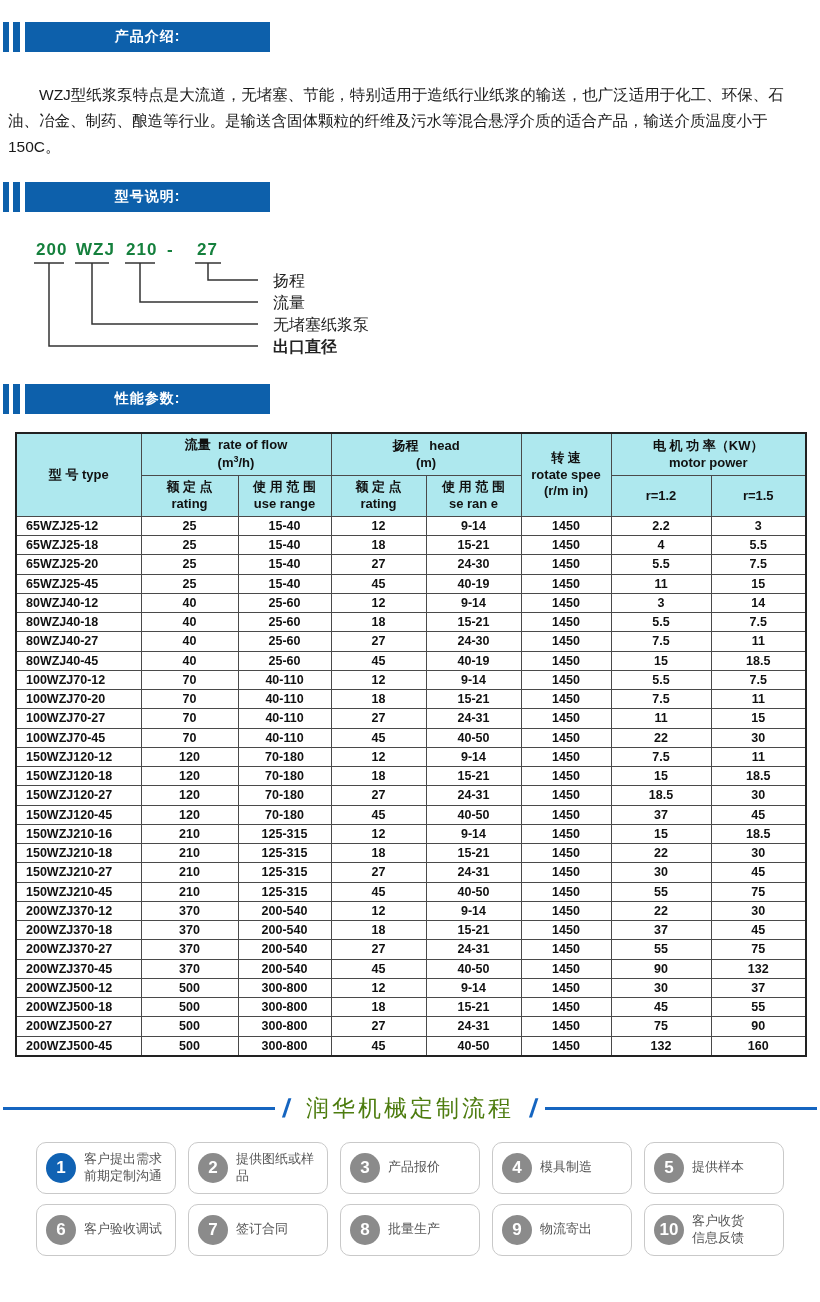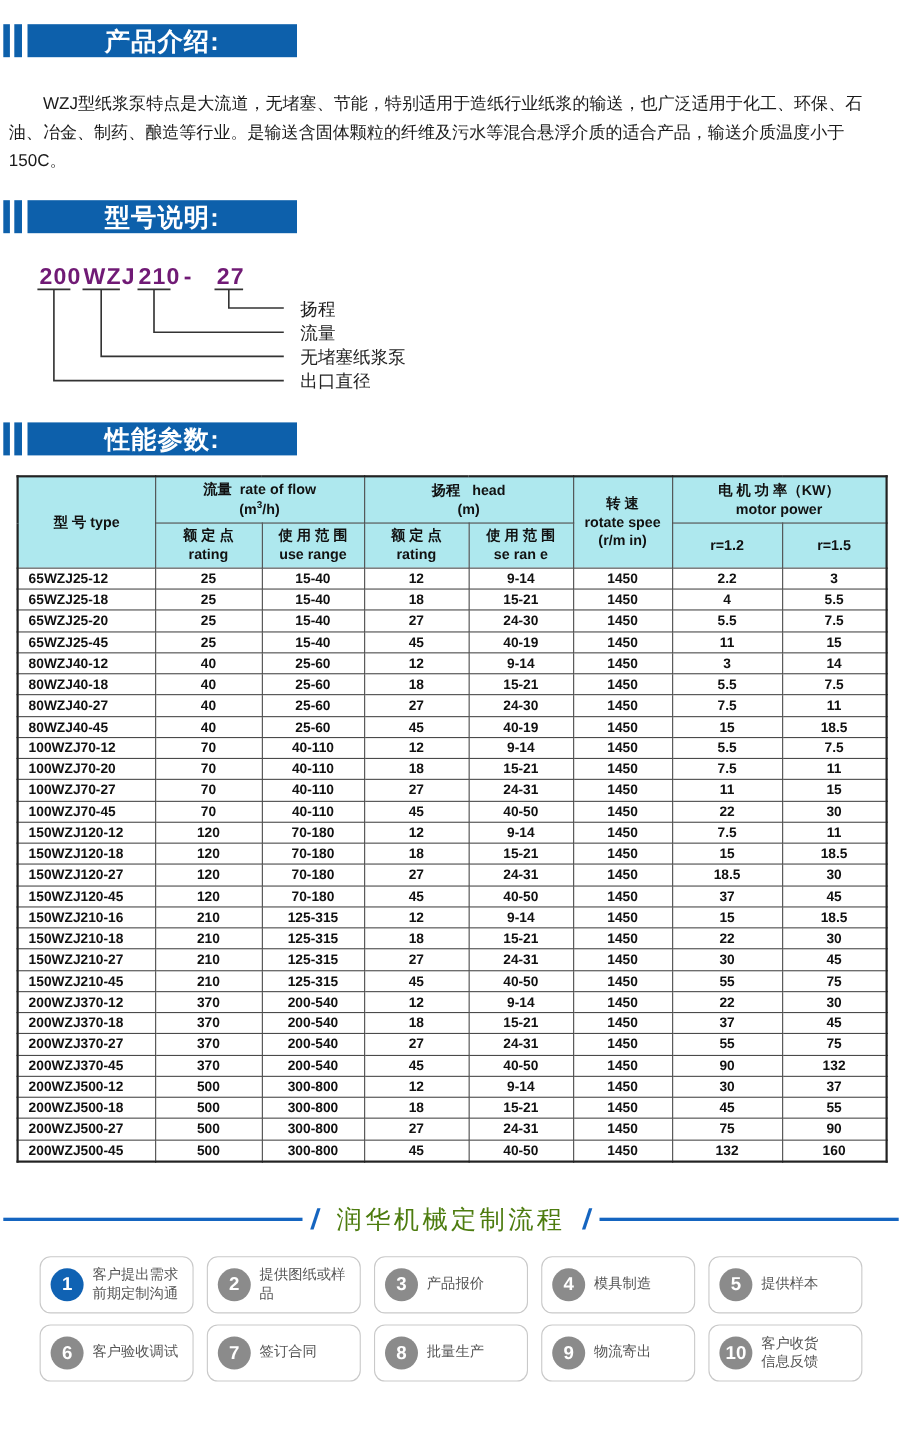--- a/index.html
+++ b/index.html
@@ -9,38 +9,38 @@
     color:#1a1a1a;
   }
 
   
   .sec-header { position:relative; height:30px; margin-top:22px; }
   .stripe { position:absolute; top:0; height:30px; background:#0d60ab; }
   .stripe-1 { left:3px; width:6px; }
   .stripe-2 { left:13px; width:7px; }
   .sec-title {
     position:absolute; left:25px; top:0; width:245px; height:30px;
-    background:#0d60ab; color:#fff; font-size:23px; font-weight:bold;
+    background:#0d60ab; color:#fff; font-size:14px; font-weight:bold;
     display:flex; align-items:center; justify-content:center; letter-spacing:1px;
   }
 
   .intro-text {
     margin:30px 10px 0 8px; font-size:15.5px; line-height:26px;
     color:#1a1a1a; text-indent:2em;
   }
 
   
   .model-diagram { position:relative; width:790px; height:122px; margin:28px 0 0 20px; }
   .m-svg { position:absolute; left:0; top:0; }
-  .tok { position:absolute; top:0; font-size:21px; font-weight:bold; color:#701a75; letter-spacing:1px;text-align:right; }
+  .tok { position:absolute; top:0; font-size:17px; font-weight:bold; color:#15803d; letter-spacing:1px;text-align:right; }
   .tok-0 { left:16px; } .tok-1 { left:56px; } .tok-2 { left:106px; }
   .tok-3 { left:147px; } .tok-4 { left:177px; }
   .mlabel { position:absolute; left:253px; font-size:16px; color:#222; }
   .mlabel-0 { top:31px; } .mlabel-1 { top:53px; }
-  .mlabel-2 { top:75px; } .mlabel-3 { top:97px; }
+  .mlabel-2 { top:75px; } .mlabel-3 { top:97px;font-weight:bold; }
 
   
   .params-table {
     border-collapse:collapse; margin:18px 0 0 15px;
     table-layout:fixed; border:2px solid #222;
   }
   .params-table th, .params-table td { border:1px solid #4a4a4a; }
   .params-table th {
     background:#aee8ee; font-size:13px; line-height:1.3;
     padding:3px 2px; color:#111; font-weight:bold;

